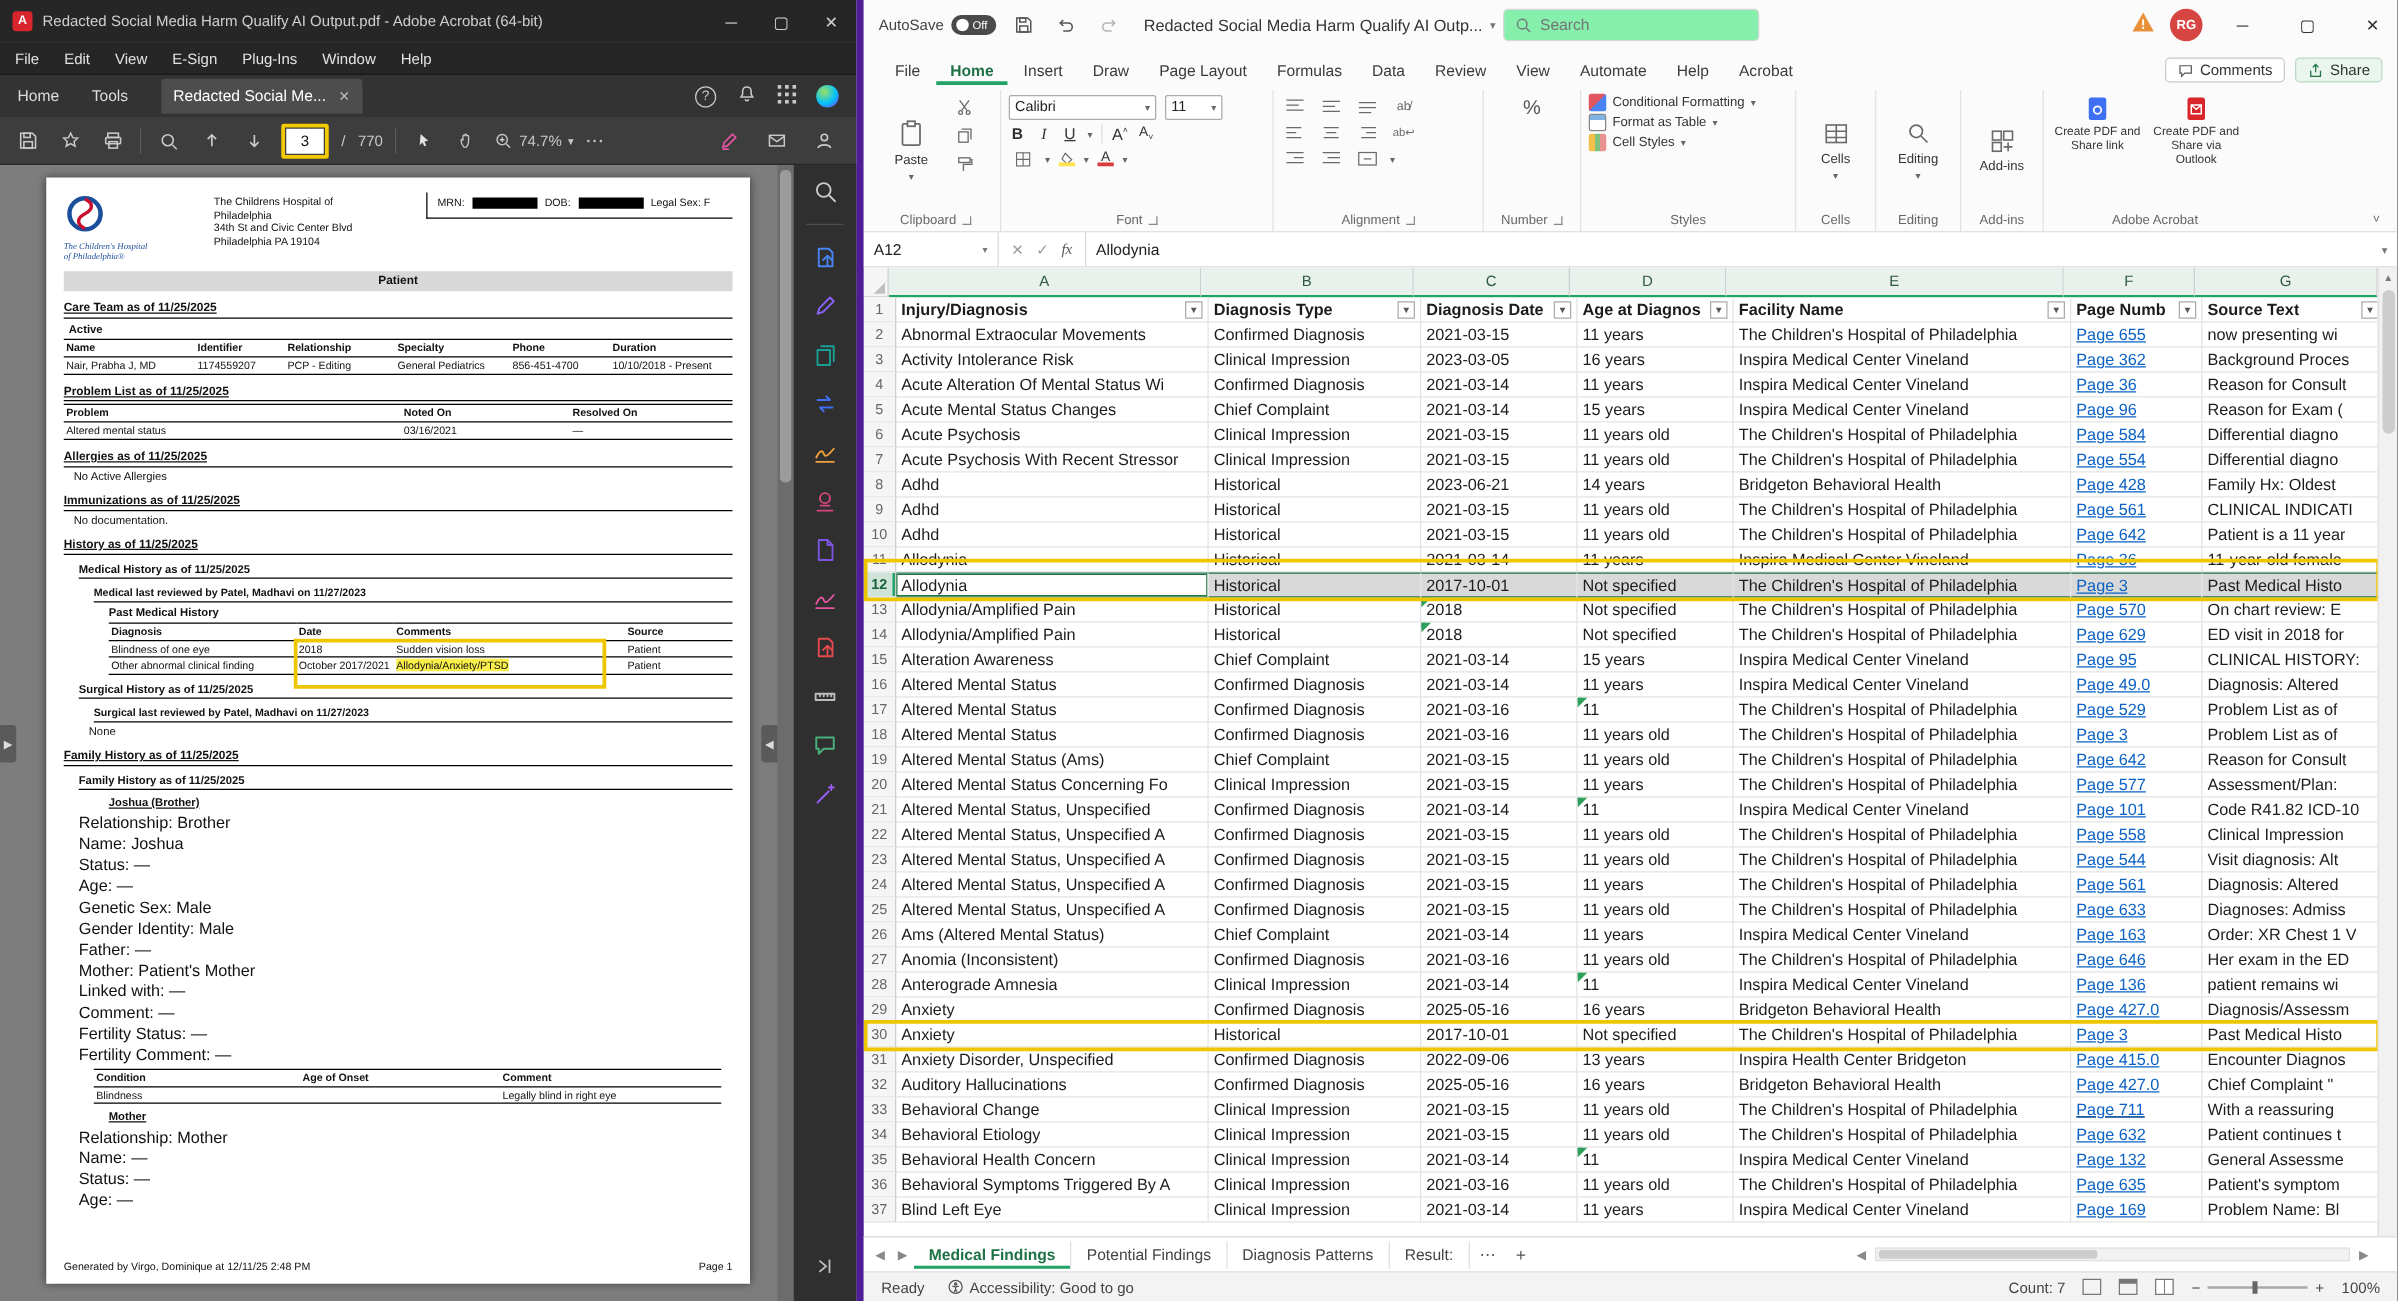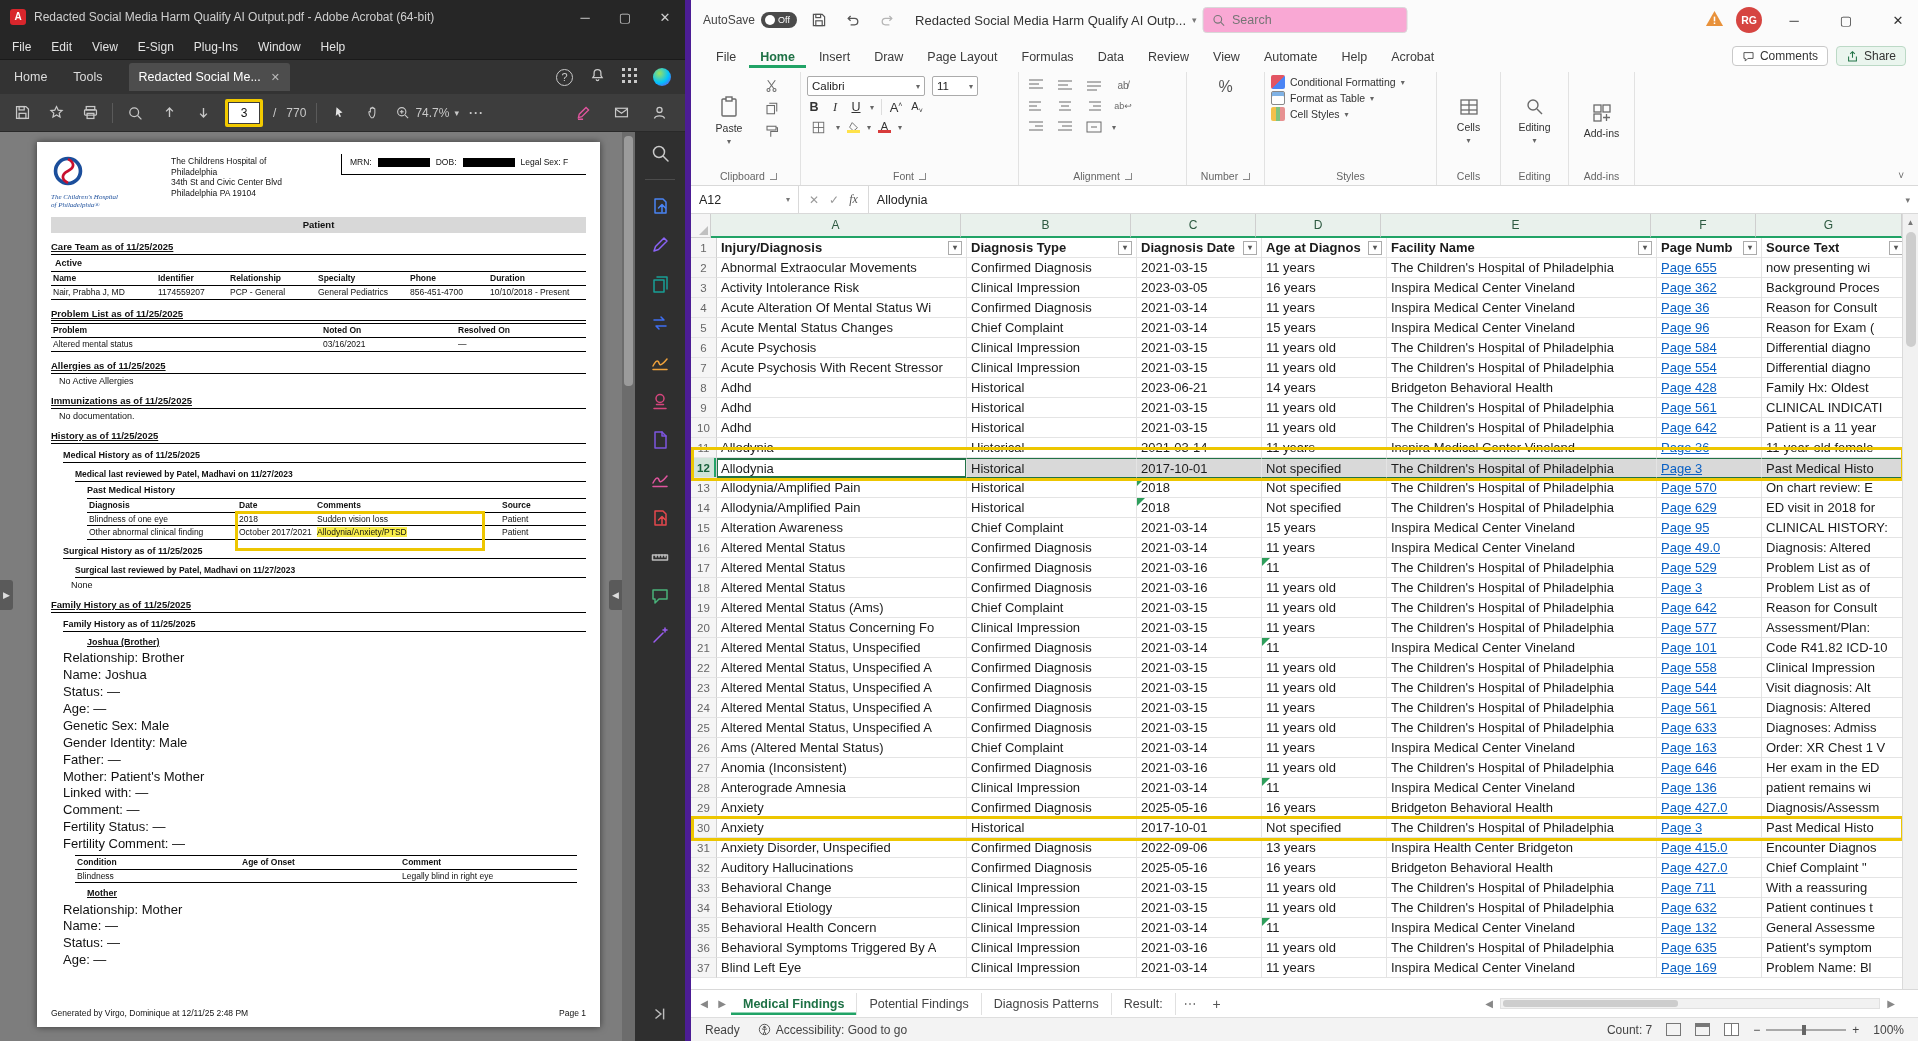--- a/index.html
+++ b/index.html
@@ -67,21 +67,21 @@
   .pdf-footer { position:absolute; left:14px; right:14px; bottom:8px; display:flex; justify-content:space-between; font-size:8.5px; }
 
   
   .excel { width:1233px; height:100%; display:flex; flex-direction:column; background:#fff; border-left:6px solid #4c1d95; }
   .xl-titlebar { height:40px; background:#fbfbfb; display:flex; align-items:center; padding-left:12px; gap:10px; position:relative; flex:0 0 auto; }
   .autosave { display:flex; align-items:center; gap:6px; font-size:12px; color:#444; }
   .toggle { width:36px; height:16px; background:#4a4a4a; border-radius:8px; color:#fff; font-size:9px; display:flex; align-items:center; gap:3px; padding:0 4px; }
   .knob { width:10px; height:10px; border-radius:50%; background:#fff; }
   .tb-small { width:24px; height:24px; display:flex; align-items:center; justify-content:center; }
   .xl-doc-title { font-size:13px; color:#333; display:flex; align-items:center; gap:6px; margin-left:6px; white-space:nowrap; }
-  .search-pill { position:absolute; left:50%; transform:translateX(-50%); top:7px; width:205px; height:26px; background:#f9a8d4; border:1px solid #d8d8d8; border-radius:4px; display:flex; align-items:center; gap:7px; padding:0 8px; }
+  .search-pill { position:absolute; left:50%; transform:translateX(-50%); top:7px; width:205px; height:26px; background:#86efac; border:1px solid #d8d8d8; border-radius:4px; display:flex; align-items:center; gap:7px; padding:0 8px; }
   .search-pill input { border:none; background:transparent; outline:none; font-size:12.5px; color:#555; width:160px; font-family:"Liberation Sans",sans-serif; }
   .xl-tb-right { margin-left:auto; display:flex; align-items:center; height:100%; gap:12px; }
   .avatar { width:26px; height:26px; border-radius:50%; background:#d64541; color:#fff; font-size:10.5px; font-weight:bold; display:flex; align-items:center; justify-content:center; }
   .xl-winbtn { width:40px; height:40px; display:flex; align-items:center; justify-content:center; color:#333; font-size:13px; }
 
   .ribbon-tabs { height:28px; display:flex; align-items:flex-end; padding-left:14px; gap:2px; background:#fbfbfb; flex:0 0 auto; }
   .rtab { font-size:12.5px; color:#3b3b3b; padding:4px 11px; }
   .rtab.active { color:#1e7145; font-weight:bold; box-shadow:inset 0 -3px 0 #21a366; }
   .rt-right { margin-left:auto; display:flex; align-items:center; gap:8px; padding-right:12px; padding-bottom:2px; }
   .pill-btn { display:flex; align-items:center; gap:5px; border:1px solid #c9c9c9; border-radius:4px; padding:2px 9px; font-size:12px; color:#333; background:#fff; }
@@ -338,21 +338,21 @@
               <th style="width:88px">Relationship</th>
               <th style="width:92px">Specialty</th>
               <th style="width:80px">Phone</th>
               <th>Duration</th>
             </tr>
               </thead>
             <tbody>
                 <tr>
               <td>Nair, Prabha J, MD</td>
               <td>1174559207</td>
-              <td>PCP - General</td>
+              <td>PCP - Editing</td>
               <td>General Pediatrics</td>
               <td>856-451-4700</td>
               <td>10/10/2018 - Present</td>
             </tr>
               </tbody>
           </table>
 
           <div class="sec-title">Problem List as of 11/25/2025</div>
           <table class="pdf-table">
             <thead>
@@ -899,20 +899,41 @@
                 <path d="M15.5 12v7M12 15.5h7"></path>
               </svg>
             <span>Add-ins</span>
           </div>
         </div>
         <div class="grp-label">
             <span>Add-ins</span>
           </div>
       </div>
 
+      <div class="grp" style="width:178px;border-right:none;">
+        <div class="grp-body">
+          <div class="acro-btn">
+            <svg width="22" height="22" viewBox="0 0 22 22">
+                <rect x="4" y="2" width="14" height="18" rx="2" fill="#3f6ff2"></rect>
+                <path d="M8 12a3 3 0 0 1 6 0M8 12a3 3 0 0 0 6 0" stroke="#fff" fill="none" stroke-width="1.4"></path>
+              </svg>
+            <span>Create PDF and Share link</span>
+          </div>
+          <div class="acro-btn">
+            <svg width="22" height="22" viewBox="0 0 22 22">
+                <rect x="4" y="2" width="14" height="18" rx="2" fill="#d8262c"></rect>
+                <path d="M7 8h8v7H7z M7 8l4 3.5L15 8" stroke="#fff" fill="none" stroke-width="1.2"></path>
+              </svg>
+            <span>Create PDF and Share via Outlook</span>
+          </div>
+        </div>
+        <div class="grp-label">
+            <span>Adobe Acrobat</span>
+          </div>
+      </div>
       <div class="ribbon-collapse">˅</div>
     </div>
 
     <div class="formula-bar">
       <div class="namebox">
         <span>A12</span>
           <span style="font-size:8px;color:#777;">▾</span>
       </div>
       <div class="fx-btns">
         <span>✕</span>

